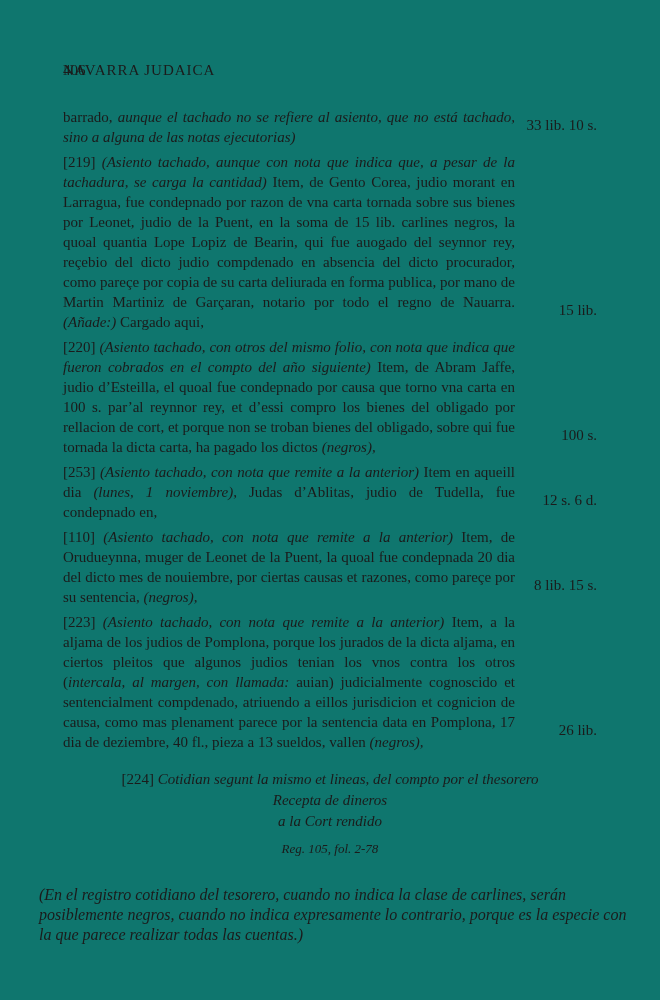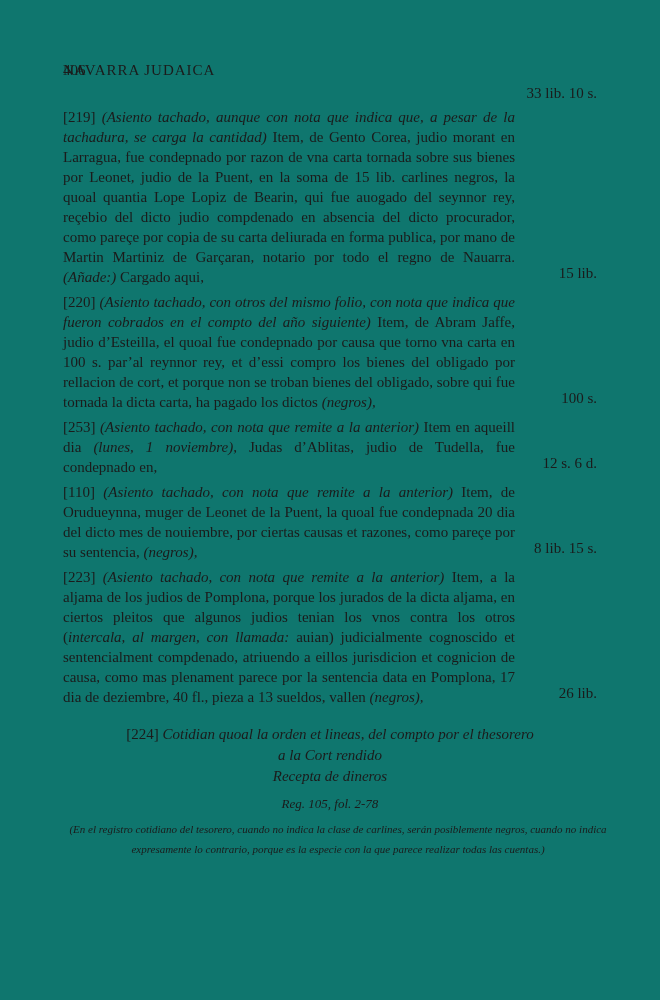--- a/index.html
+++ b/index.html
@@ -10,43 +10,44 @@
     font-size:15px; line-height:20px;
     padding:60px 47px 0 63px;
     position:relative; overflow:hidden;
   }
   .header { position:relative; height:20px; margin-bottom:27px; }
   .page-number { position:absolute; left:0; top:0; font-size:15px; }
   .running-title { text-align:left; font-size:15px; letter-spacing:1px; }
   .entries { width:534px; }
   .entry { position:relative; margin:0 0 5px 0; }
   .entry-text { margin:0; width:452px; text-align:justify; hyphens:auto; }
-  .entry-amount { position:absolute; right:0; bottom:4px; white-space:nowrap; }
+  .entry-amount { position:absolute; right:0; bottom:12px; white-space:nowrap; }
   .it { font-style:italic; }
   .section-heading { margin-top:17px; width:534px; text-align:center; }
   .h-line { margin:0; line-height:21px; font-size:15px; }
   .h-ref { margin:8px 0 0 0; font-size:13px; line-height:18px; }
   .footnote {
-    margin:6px -24px 0 -24px; text-align:center;
-    font-size:11px; line-height:20px;
+    margin:27px -24px 0 -24px; 
+    font-size:16px; line-height:20px;
   }
 </style>
 </head>
 <body>
 
 <div class="page">
 
   <div class="header">
     <span class="page-number">406</span>
     <div class="running-title">NAVARRA JUDAICA</div>
   </div>
 
   <div class="entries">
 
     <div class="entry">
+      <p class="entry-text"><span>barrado, </span><span class="it">aunque el tachado no se refiere al asiento, que no está tachado, sino a alguna de las notas ejecutorias)</span></p>
       <span class="entry-amount">33 lib. 10 s.</span>
     </div>
 
     <div class="entry">
       <p class="entry-text"><span>[219] </span><span class="it">(Asiento tachado, aunque con nota que indica que, a pesar de la tachadura, se carga la cantidad) </span><span>Item, de Gento Corea, judio morant en Larragua, fue condepnado por razon de vna carta tornada sobre sus bienes por Leonet, judio de la Puent, en la soma de 15 lib. carlines negros, la quoal quantia Lope Lopiz de Bearin, qui fue auogado del seynnor rey, reçebio del dicto judio compdenado en absencia del dicto procurador, como pareçe por copia de su carta deliurada en forma publica, por mano de Martin Martiniz de Garçaran, notario por todo el regno de Nauarra. </span><span class="it">(Añade:) </span><span>Cargado aqui,</span></p>
       <span class="entry-amount">15 lib.</span>
     </div>
 
     <div class="entry">
       <p class="entry-text"><span>[220] </span><span class="it">(Asiento tachado, con otros del mismo folio, con nota que indica que fueron cobrados en el compto del año siguiente) </span><span>Item, de Abram Jaffe, judio d’Esteilla, el quoal fue condepnado por causa que torno vna carta en 100 s. par’al reynnor rey, et d’essi compro los bienes del obligado por rellacion de cort, et porque non se troban bienes del obligado, sobre qui fue tornada la dicta carta, ha pagado los dictos </span><span class="it">(negros),</span></p>
@@ -64,21 +65,21 @@
     </div>
 
     <div class="entry">
       <p class="entry-text"><span>[223] </span><span class="it">(Asiento tachado, con nota que remite a la anterior) </span><span>Item, a la aljama de los judios de Pomplona, porque los jurados de la dicta aljama, en ciertos pleitos que algunos judios tenian los vnos contra los otros (</span><span class="it">intercala, al margen, con llamada: </span><span>auian) judicialmente cognoscido et sentencialment compdenado, atriuendo a eillos jurisdicion et cognicion de causa, como mas plenament parece por la sentencia data en Pomplona, 17 dia de deziembre, 40 fl., pieza a 13 sueldos, vallen </span><span class="it">(negros),</span></p>
       <span class="entry-amount">26 lib.</span>
     </div>
 
   </div>
 
   <div class="section-heading">
-    <p class="h-line"><span>[224] </span><span class="it">Cotidian quoal la orden et lineas, del compto por el thesorero</span></p>
+    <p class="h-line"><span>[224] </span><span class="it">Cotidian segunt la mismo et lineas, del compto por el thesorero</span></p>
+    <p class="h-line it">Recepta de dineros</p>
     <p class="h-line it">a la Cort rendido</p>
-    <p class="h-line it">Recepta de dineros</p>
     <p class="h-ref it">Reg. 105, fol. 2-78</p>
   </div>
 
   <p class="footnote it">(En el registro cotidiano del tesorero, cuando no indica la clase de carlines, serán posiblemente negros, cuando no indica expresamente lo contrario, porque es la especie con la que parece realizar todas las cuentas.)</p>
 
 </div>
 
 </body></html>

